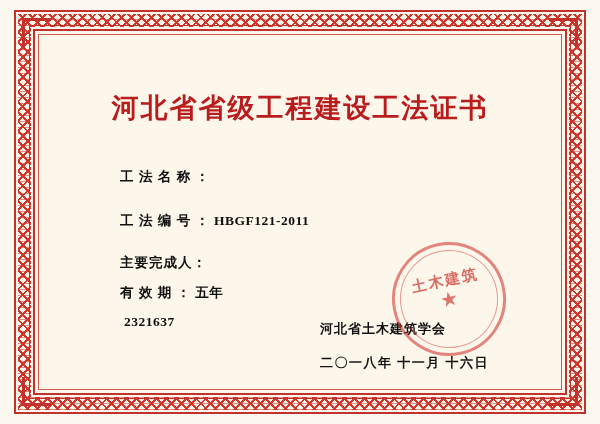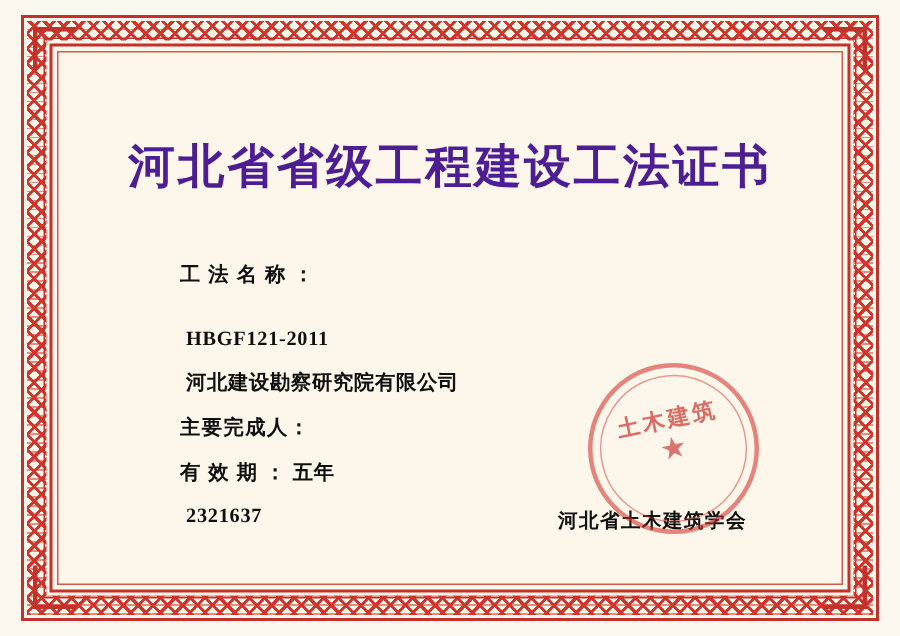--- a/index.html
+++ b/index.html
@@ -104,24 +104,24 @@
     left: 42px;
     top: 38px;
     right: 42px;
     bottom: 38px;
     box-sizing: border-box;
   }
 
   .title {
     text-align: center;
     margin-top: 52px;
-    font-size: 31px;
+    font-size: 27px;
     font-weight: bold;
     letter-spacing: 2px;
-    color: #4c1d95;
+    color: #b91c1c;
     font-family: "Liberation Serif", "DejaVu Serif", serif;
   }
 
   .fields {
     margin-top: 42px;
     padding-left: 78px;
     padding-right: 20px;
   }
   .field-row {
     display: flex;
@@ -143,21 +143,21 @@
     white-space: nowrap;
     margin-left: 4px;
   }
 
   
   .footer {
     position: absolute;
     right: 8px;
     bottom: 14px;
     width: 230px;
-    text-align: center;
+    text-align: left;
   }
   .org-name {
     font-size: 13px;
     font-weight: bold;
     letter-spacing: 1px;
     color: #111;
     margin-bottom: 16px;
   }
   .date-line {
     font-size: 13px;
@@ -224,44 +224,45 @@
 
     <div class="title">河北省省级工程建设工法证书</div>
 
     <div class="fields">
 
       <div class="field-row first">
         <span class="field-label">工 法 名 称 ：</span>
       </div>
 
       <div class="field-row">
+        <span class="field-label">工 法 编 号 ：</span>
         <span class="field-value">HBGF121-2011</span>
       </div>
 
       <div class="field-row">
-        <span class="field-value">河北建设勘察研究院有限公司</span>
       </div>
 
       <div class="field-row">
         <span class="field-label">主要完成人：</span>
       </div>
 
       <div class="field-row">
         <span class="field-label">有 效 期 ：</span>
         <span class="field-value">五年</span>
       </div>
 
       <div class="field-row">
         <span class="field-value">2321637</span>
       </div>
 
     </div>
 
     <div class="footer">
       <div class="org-name">河北省土木建筑学会</div>
+      <div class="date-line">二〇一八年 十一月 十六日</div>
     </div>
 
     <div class="seal">
       <div class="seal-inner"></div>
       <div class="seal-text">土木建筑</div>
       <div class="seal-star">★</div>
     </div>
 
   </div>
 </div>

